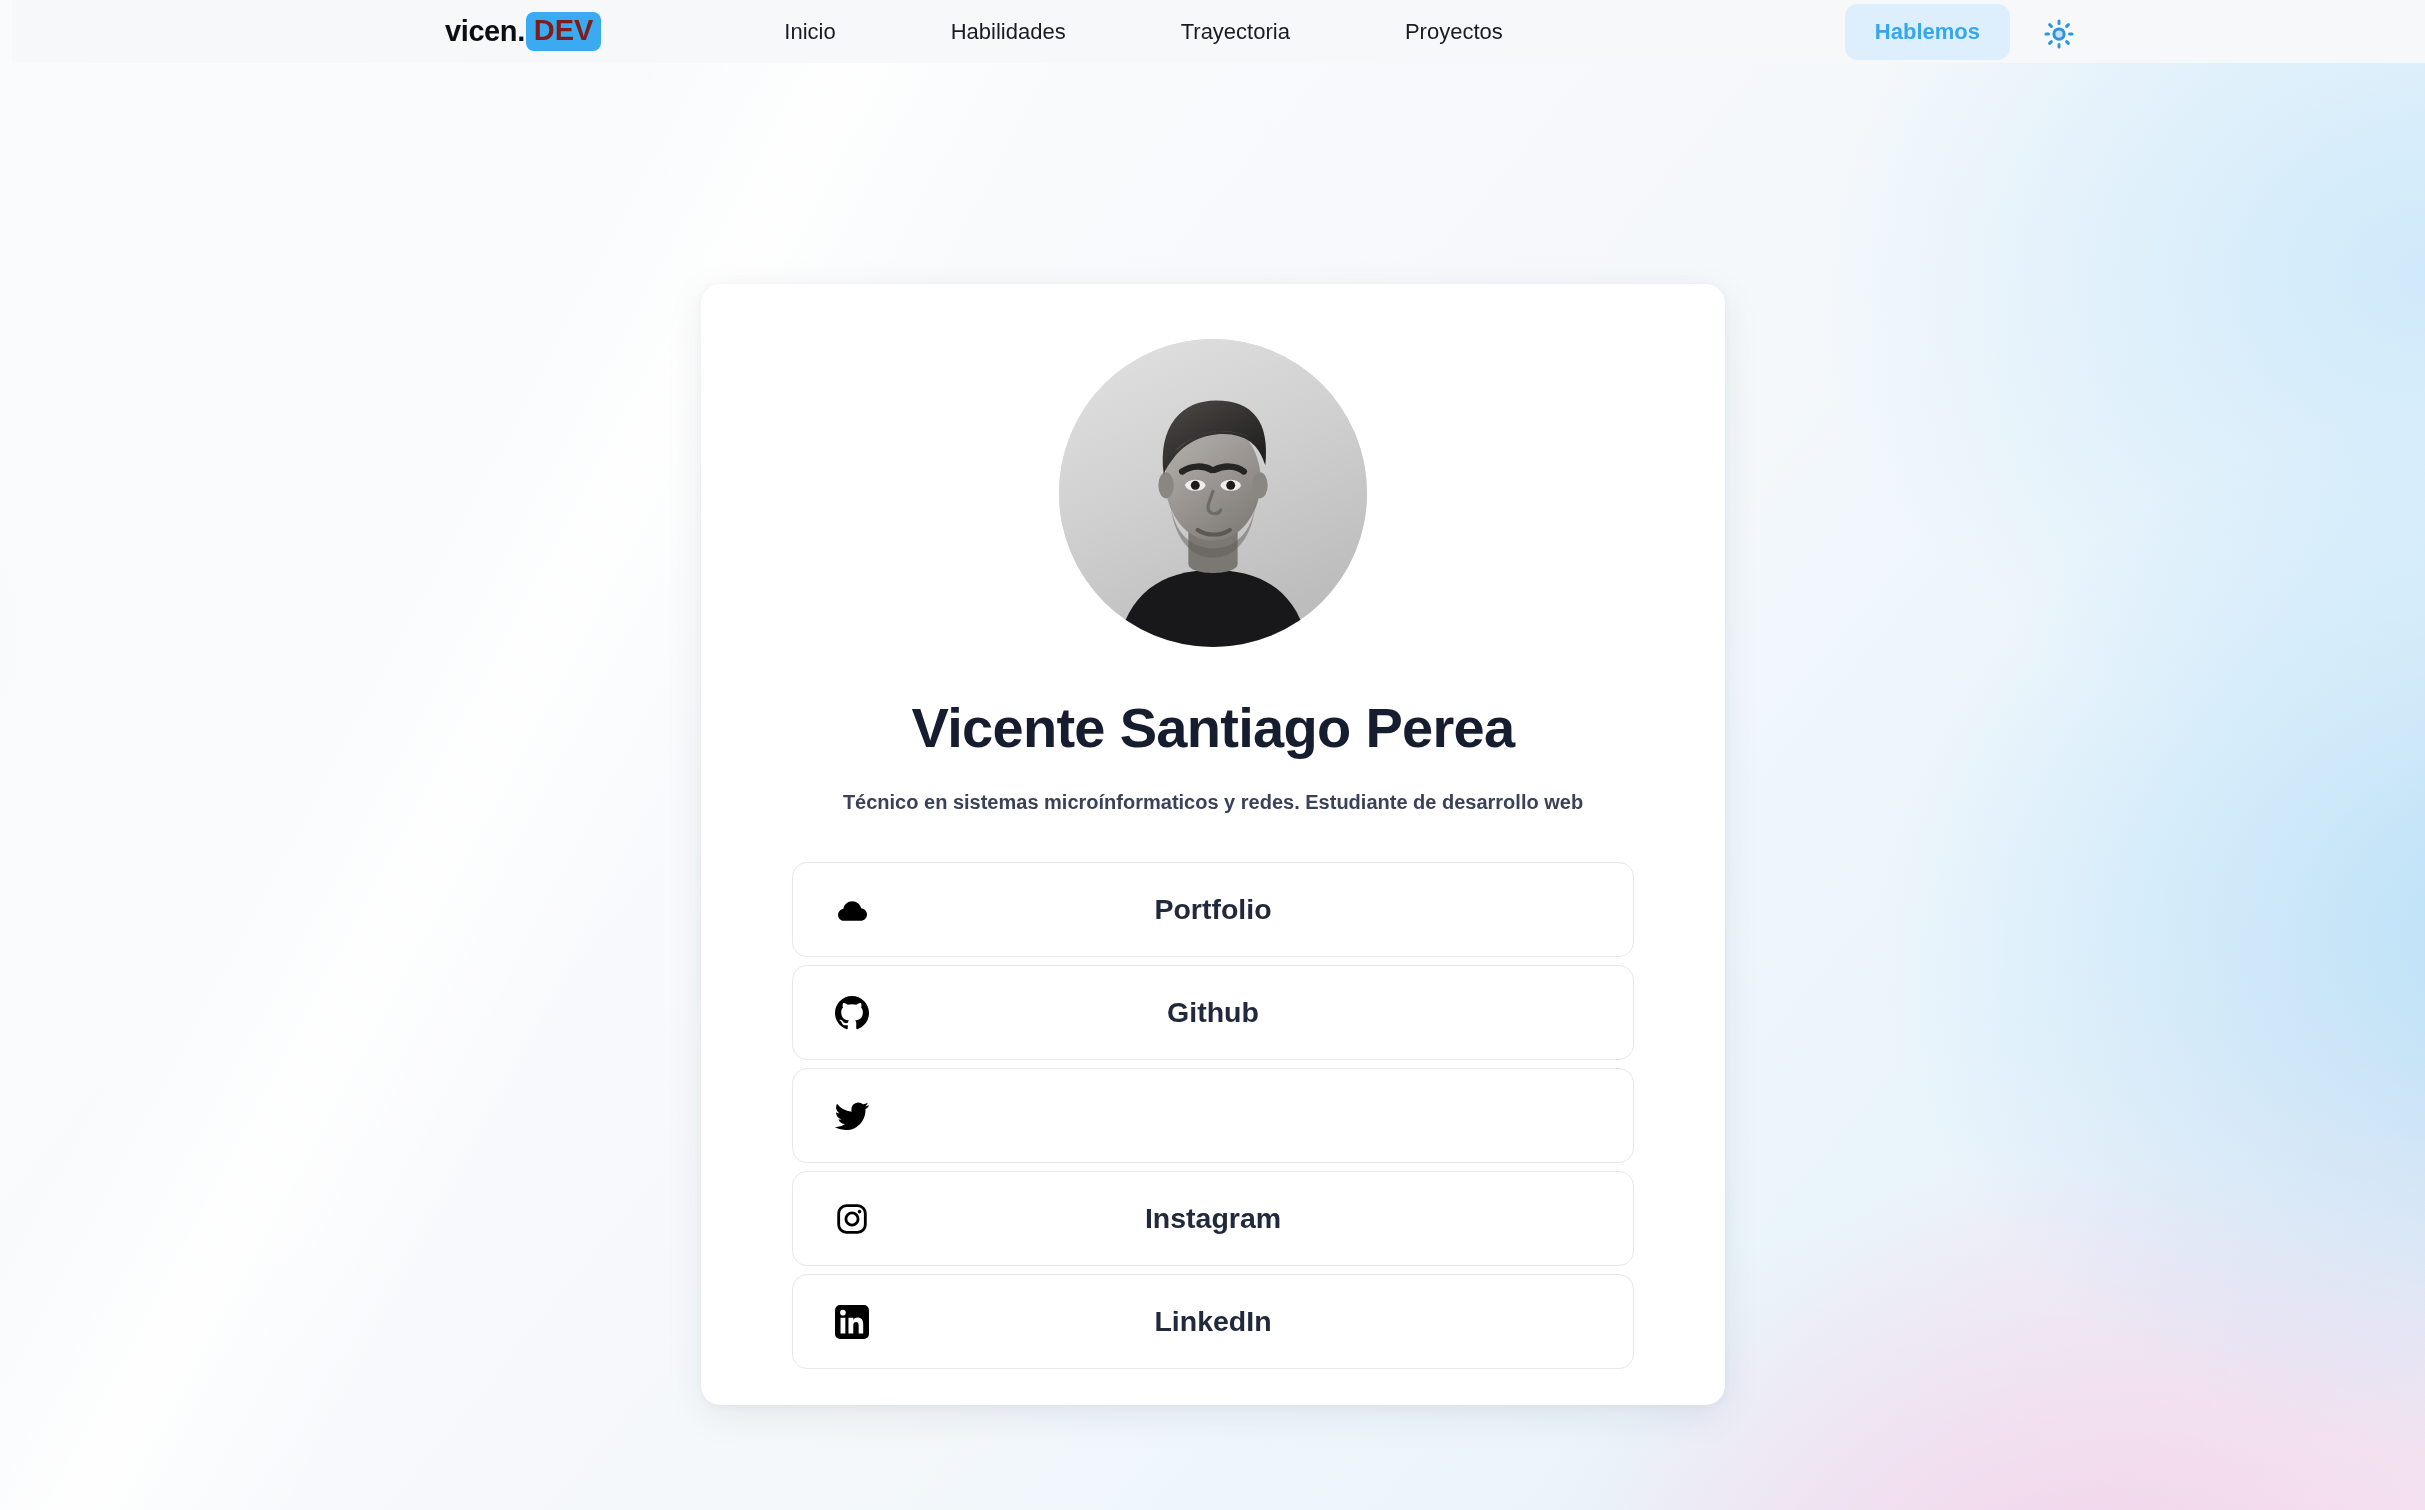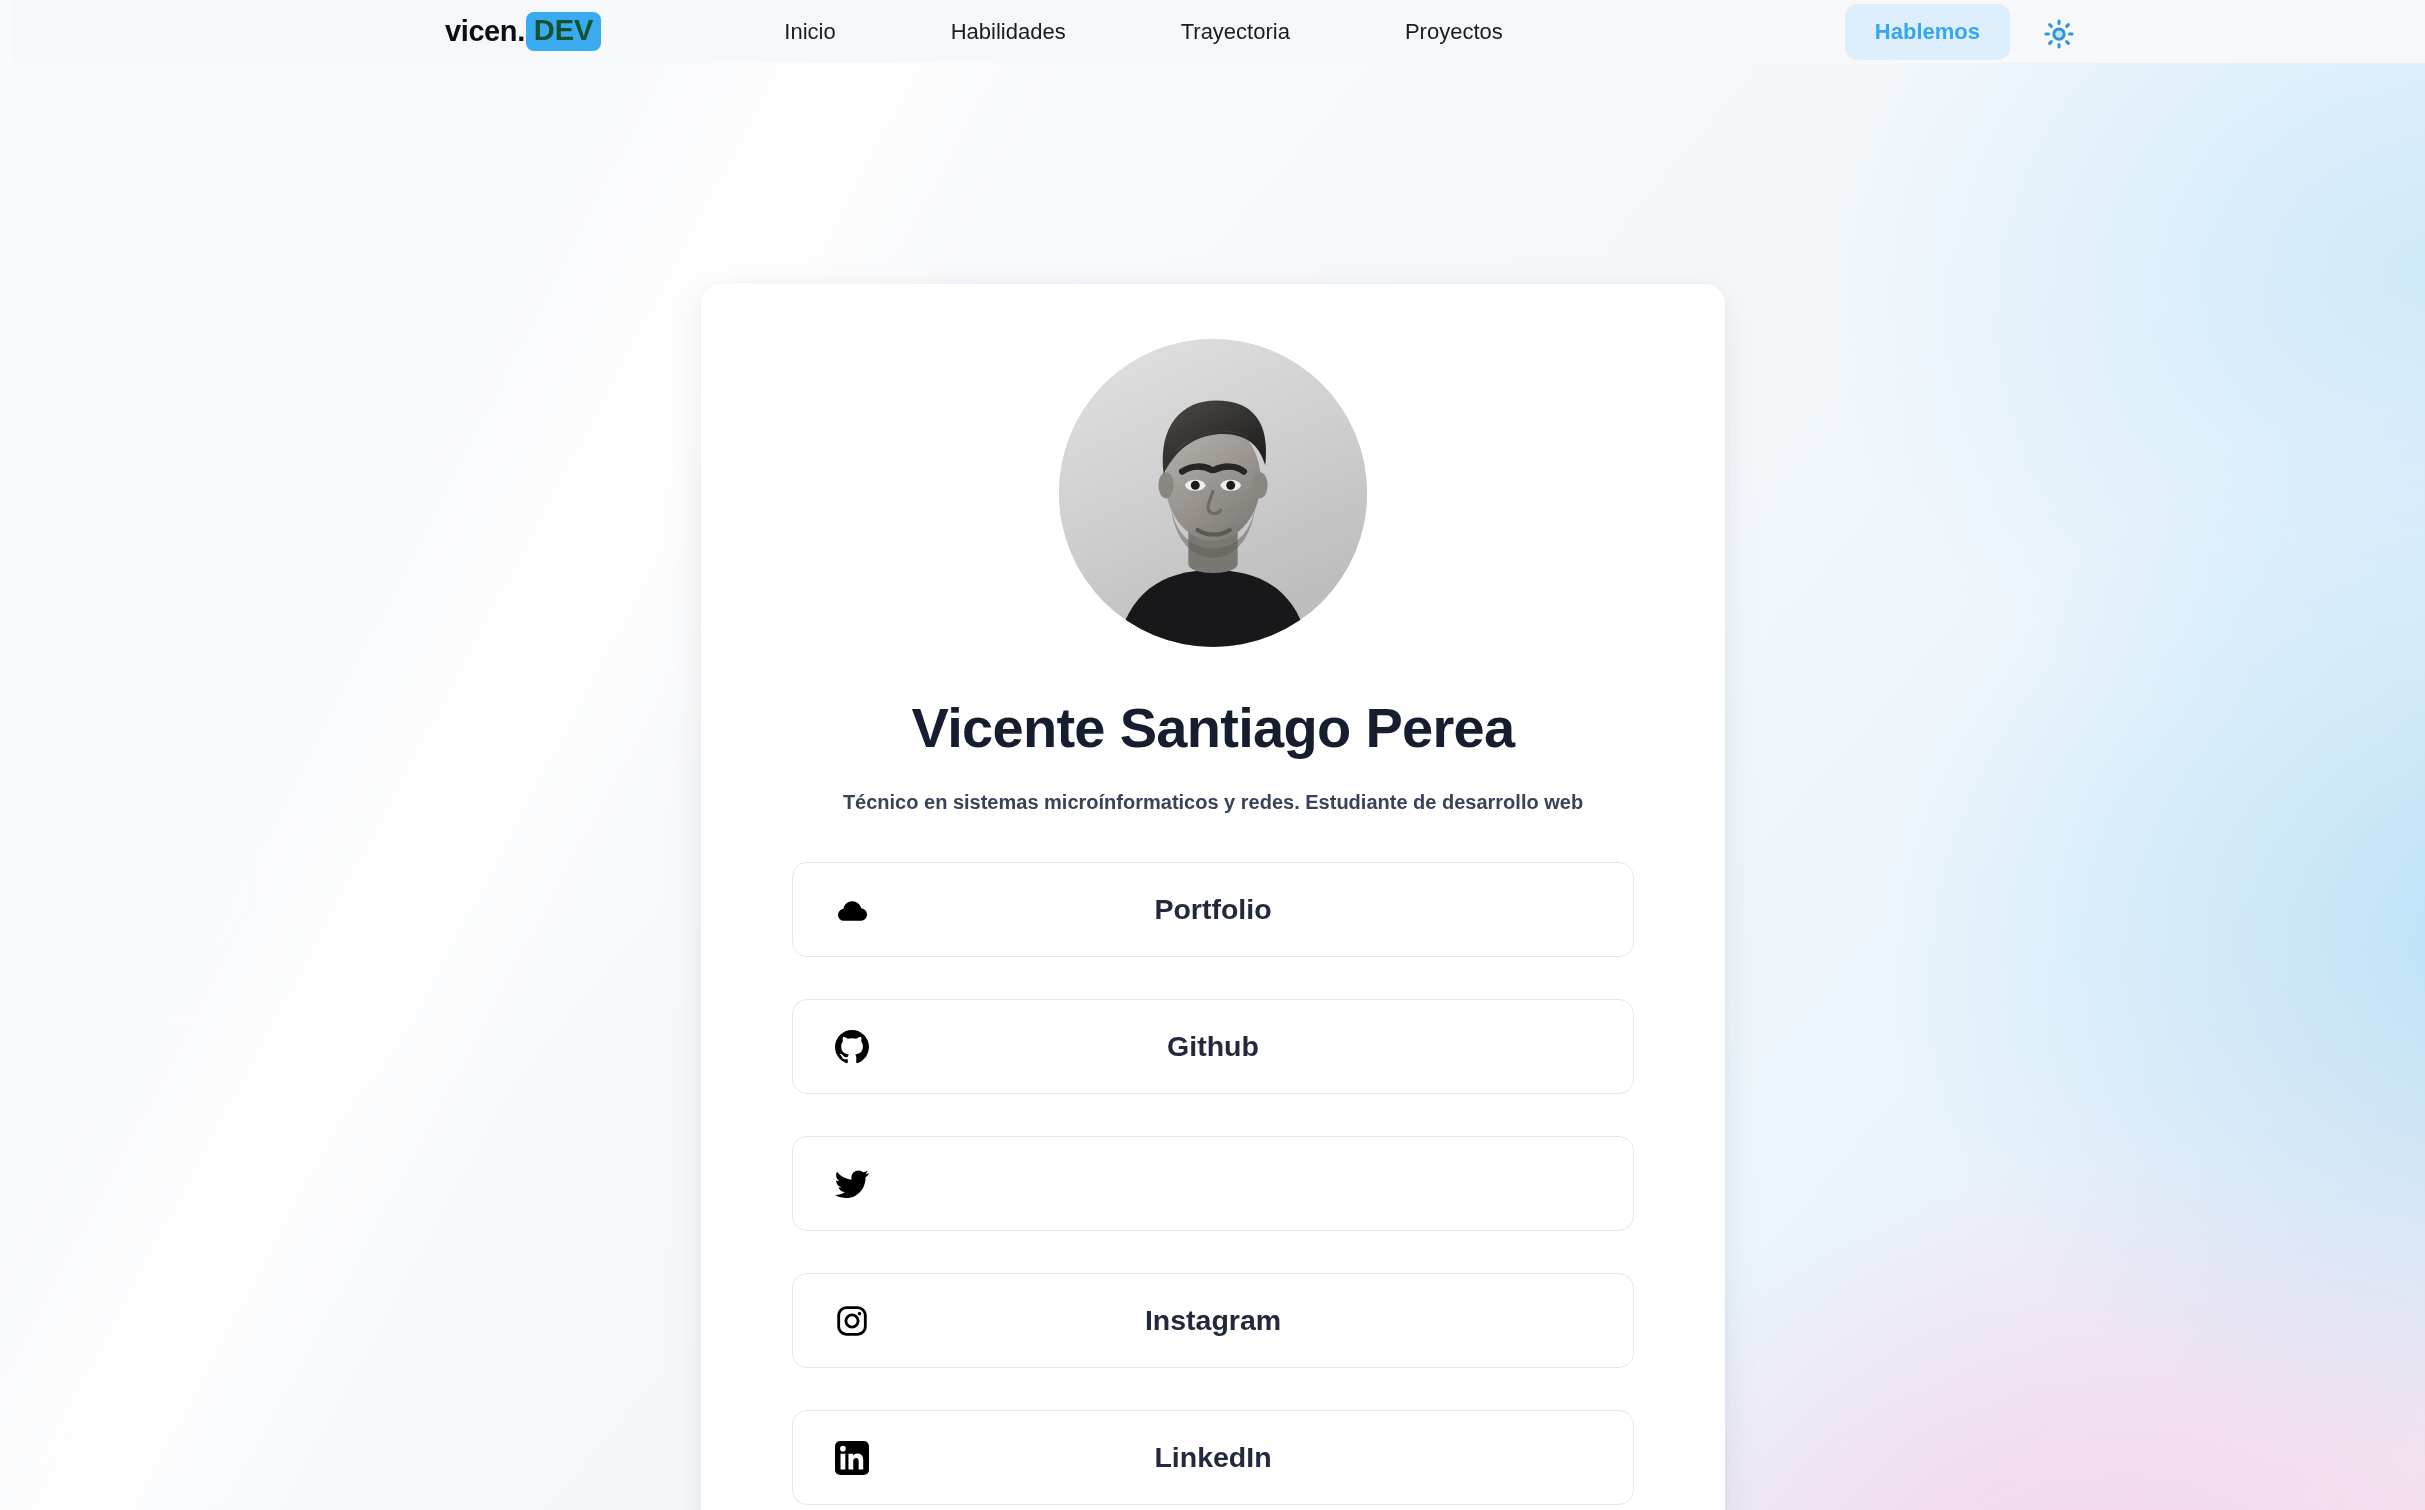--- a/index.html
+++ b/index.html
@@ -58,21 +58,21 @@
     align-items: center;
     margin-left: 419px;
     font-size: 29px;
     font-weight: 700;
     letter-spacing: -0.4px;
     color: #0c0d10;
     white-space: nowrap;
   }
   .logo-badge {
     background: #3aabf0;
-    color: #14532d;
+    color: #7f1d1d;
     border-radius: 8px;
     padding: 1.8px 8px 3.6px 8px;
     margin-left: 0.9px;
     font-weight: 700;
     letter-spacing: 0px;
   }
 
   .nav {
     display: flex;
     align-items: flex-start;
@@ -165,21 +165,21 @@
     color: #394258;
     text-align: center;
     max-width: 892px;
   }
 
   .links {
     margin-top: 46px;
     width: 100%;
     display: flex;
     flex-direction: column;
-    gap: 42px;
+    gap: 8px;
   }
 
   .link-button {
     position: relative;
     display: flex;
     align-items: center;
     height: 95px;
     border: 1.8px solid #e5e7ec;
     border-radius: 15px;
     background: #ffffff;

